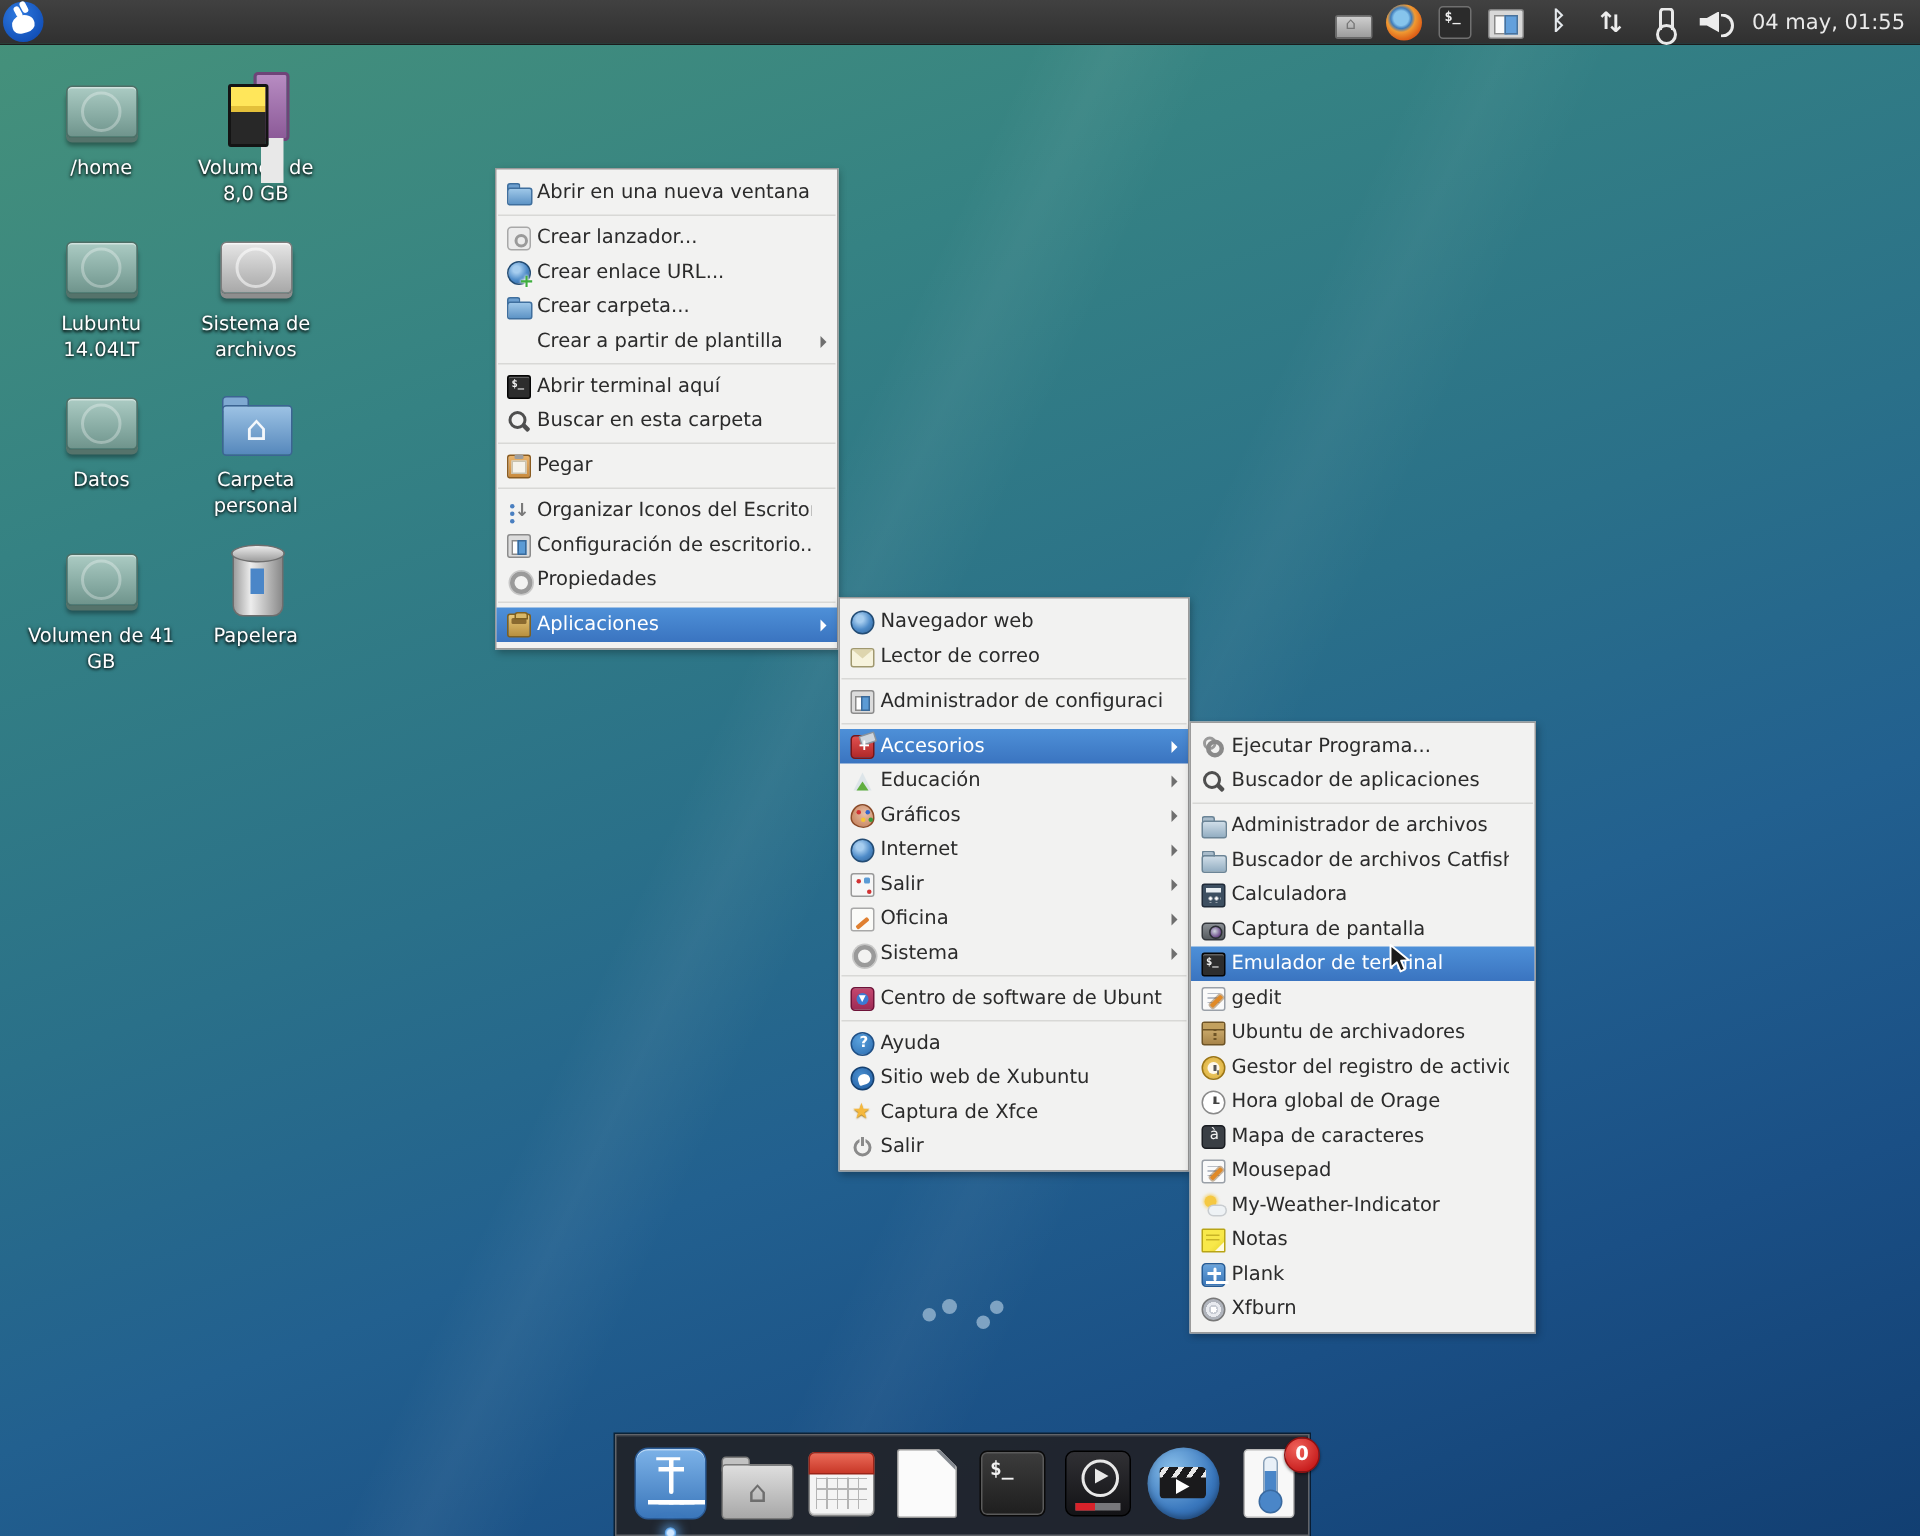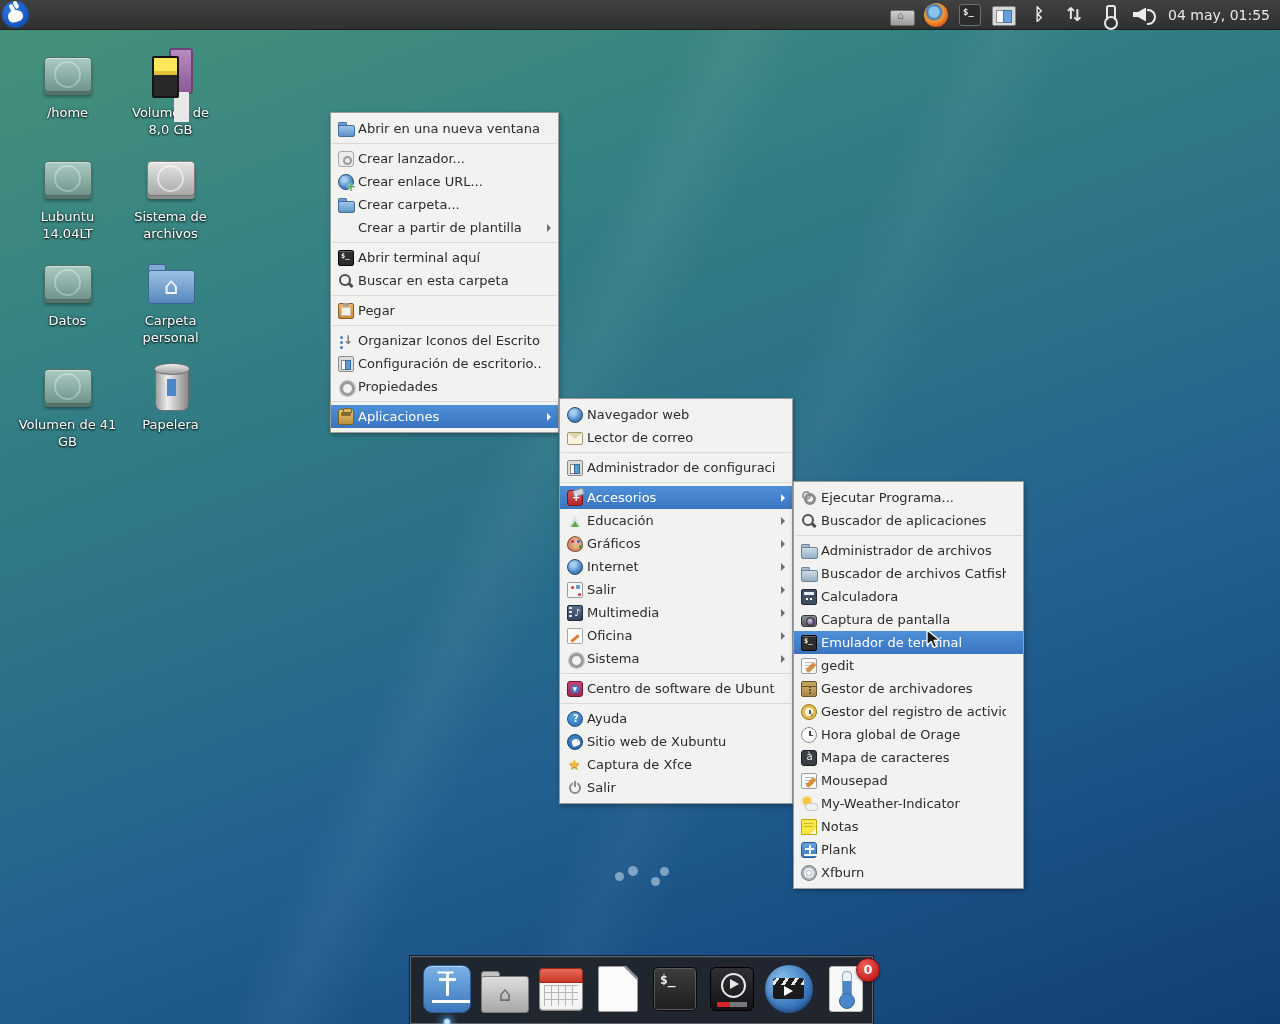--- a/index.html
+++ b/index.html
@@ -453,25 +453,20 @@
         <span class="mi ic-globe"></span>
         <span class="mlabel">Internet</span>
         <span class="marrow"></span>
       </div>
       <div class="mitem">
         <span class="mi ic-games"></span>
         <span class="mlabel">Salir</span>
         <span class="marrow"></span>
       </div>
       <div class="mitem">
-        <span class="mi ic-multimedia"></span>
-        <span class="mlabel">Multimedia</span>
-        <span class="marrow"></span>
-      </div>
-      <div class="mitem">
         <span class="mi ic-office"></span>
         <span class="mlabel">Oficina</span>
         <span class="marrow"></span>
       </div>
       <div class="mitem">
         <span class="mi ic-gear"></span>
         <span class="mlabel">Sistema</span>
         <span class="marrow"></span>
       </div>
       <div class="msep"></div>
@@ -541,21 +536,21 @@
         <span class="mlabel">Emulador de terminal</span>
         <span class="marrow" style="visibility: hidden;"></span>
       </div>
       <div class="mitem">
         <span class="mi ic-editor"></span>
         <span class="mlabel">gedit</span>
         <span class="marrow" style="visibility: hidden;"></span>
       </div>
       <div class="mitem">
         <span class="mi ic-archive"></span>
-        <span class="mlabel">Gestor de archivadores</span>
+        <span class="mlabel">Ubuntu de archivadores</span>
         <span class="marrow" style="visibility: hidden;"></span>
       </div>
       <div class="mitem">
         <span class="mi ic-activity"></span>
         <span class="mlabel">Gestor del registro de actividad</span>
         <span class="marrow" style="visibility: hidden;"></span>
       </div>
       <div class="mitem">
         <span class="mi ic-clock"></span>
         <span class="mlabel">Hora global de Orage</span>

